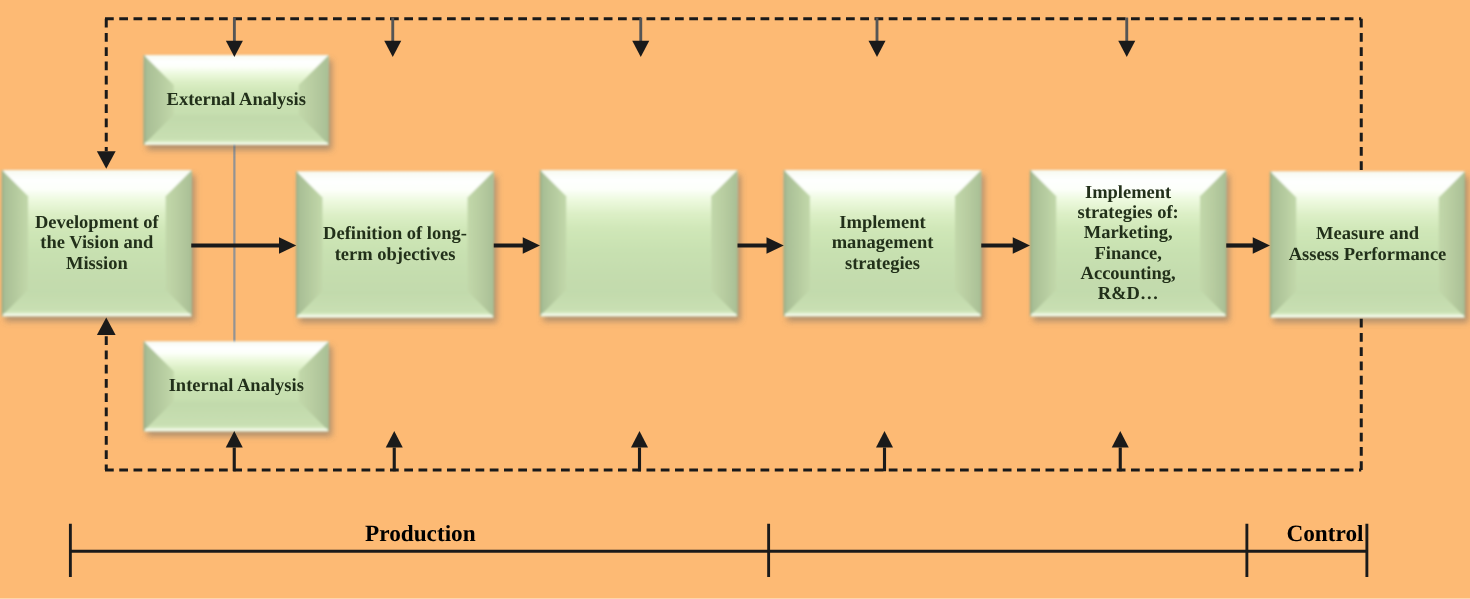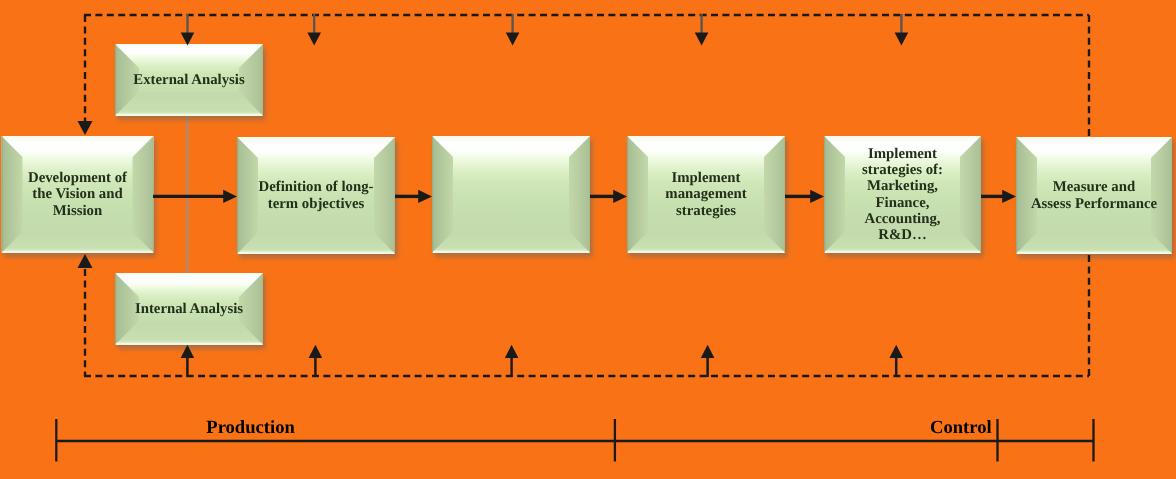--- a/index.html
+++ b/index.html
@@ -1,28 +1,28 @@
 <!DOCTYPE html>
 <html><head>
 <meta charset="utf-8">
 <title>Strategic Management Process</title>
 <style>
   html,body{margin:0;padding:0;background:#ffffff;}
   body{width:1176px;height:479px;overflow:hidden;
        font-family:"Liberation Serif",serif;
        -webkit-font-smoothing:antialiased;-moz-osx-font-smoothing:grayscale;
        text-rendering:geometricPrecision;}
-  #stage{position:relative;width:1176px;height:479px;background:#f97316;overflow:hidden;}
+  #stage{position:relative;width:1176px;height:479px;background:#fdba74;overflow:hidden;}
   #gfx{position:absolute;left:0;top:0;width:1176px;height:479px;}
   .boxlabel{position:absolute;box-sizing:border-box;display:flex;align-items:center;
     justify-content:center;text-align:center;font-weight:bold;color:#22301a;
     font-size:14.8px;line-height:16.3px;white-space:pre-line;z-index:5;
     opacity:0.999;}
   .phaselabel{position:absolute;font-weight:bold;color:#000000;font-size:18.6px;
-    line-height:18px;white-space:nowrap;z-index:5;
+    line-height:18px;text-align:center;white-space:nowrap;z-index:5;
     opacity:0.999;}
 </style>
 </head>
 <body>
 
 <div id="stage">
   <svg id="gfx" viewBox="0 0 1176 479">
       <defs>
         <linearGradient id="gLeft" x1="0" y1="0" x2="1" y2="0">
           <stop offset="0" stop-color="#9eb48b"></stop>

